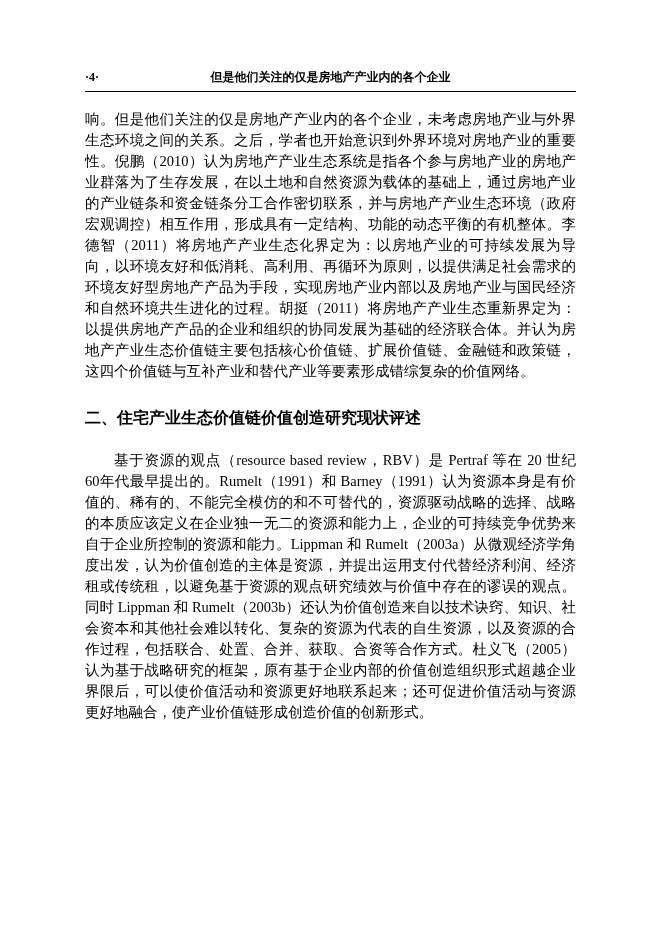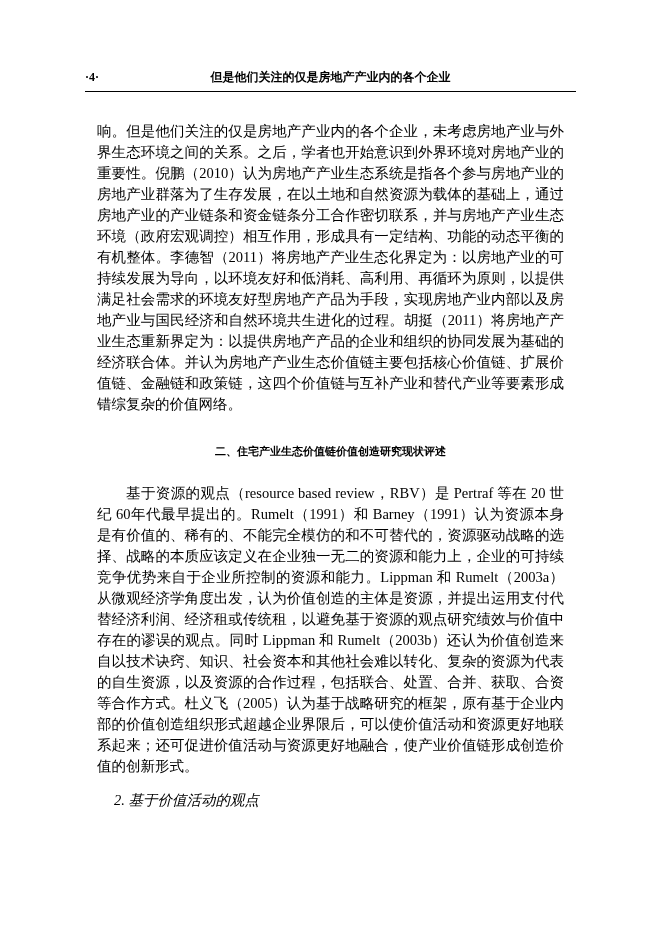--- a/index.html
+++ b/index.html
@@ -38,32 +38,32 @@
     border-top: 1px solid #000000;
     margin: 5px 0 0 0;
   }
   .page-body {
     padding-top: 17px;
   }
   .body-para {
     font-size: 14.5px;
     line-height: 21px;
     text-align: justify;
-    margin: 12px;
+    margin: 0;
   }
   .indent {
     text-indent: 2em;
   }
   .section-heading {
     font-family: "Liberation Sans", "DejaVu Sans", sans-serif;
-    font-size: 11px;
+    font-size: 16px;
     font-weight: bold;
     line-height: 22px;
     margin: 25px 0 21px 0;
-    text-align: center;
+    text-align: left;
   }
   .sub-heading {
     font-size: 14.5px;
     line-height: 21px;
     font-style: italic;
     text-indent: 2em;
     margin: 10px 0 8px 0;
   }
   .spacer-top {
     margin-top: 22px;
@@ -87,18 +87,17 @@
   <main class="page-body">
 
     <p class="body-para">响。但是他们关注的仅是房地产产业内的各个企业，未考虑房地产业与外界生态环境之间的关系。之后，学者也开始意识到外界环境对房地产业的重要性。倪鹏（2010）认为房地产产业生态系统是指各个参与房地产业的房地产业群落为了生存发展，在以土地和自然资源为载体的基础上，通过房地产业的产业链条和资金链条分工合作密切联系，并与房地产产业生态环境（政府宏观调控）相互作用，形成具有一定结构、功能的动态平衡的有机整体。李德智（2011）将房地产产业生态化界定为：以房地产业的可持续发展为导向，以环境友好和低消耗、高利用、再循环为原则，以提供满足社会需求的环境友好型房地产产品为手段，实现房地产业内部以及房地产业与国民经济和自然环境共生进化的过程。胡挺（2011）将房地产产业生态重新界定为：以提供房地产产品的企业和组织的协同发展为基础的经济联合体。并认为房地产产业生态价值链主要包括核心价值链、扩展价值链、金融链和政策链，这四个价值链与互补产业和替代产业等要素形成错综复杂的价值网络。</p>
 
     <h2 class="section-heading">二、住宅产业生态价值链价值创造研究现状评述</h2>
 
 
 
     <p class="body-para indent">基于资源的观点（resource based review，RBV）是 Pertraf 等在 20 世纪 60年代最早提出的。Rumelt（1991）和 Barney（1991）认为资源本身是有价值的、稀有的、不能完全模仿的和不可替代的，资源驱动战略的选择、战略的本质应该定义在企业独一无二的资源和能力上，企业的可持续竞争优势来自于企业所控制的资源和能力。Lippman 和 Rumelt（2003a）从微观经济学角度出发，认为价值创造的主体是资源，并提出运用支付代替经济利润、经济租或传统租，以避免基于资源的观点研究绩效与价值中存在的谬误的观点。同时 Lippman 和 Rumelt（2003b）还认为价值创造来自以技术诀窍、知识、社会资本和其他社会难以转化、复杂的资源为代表的自生资源，以及资源的合作过程，包括联合、处置、合并、获取、合资等合作方式。杜义飞（2005）认为基于战略研究的框架，原有基于企业内部的价值创造组织形式超越企业界限后，可以使价值活动和资源更好地联系起来；还可促进价值活动与资源更好地融合，使产业价值链形成创造价值的创新形式。</p>
 
-    <p class="sub-heading spacer-sub2">2. 基于价值活动的观点</p>
 
 
   </main>
 
 </div>
 
 </body></html>

